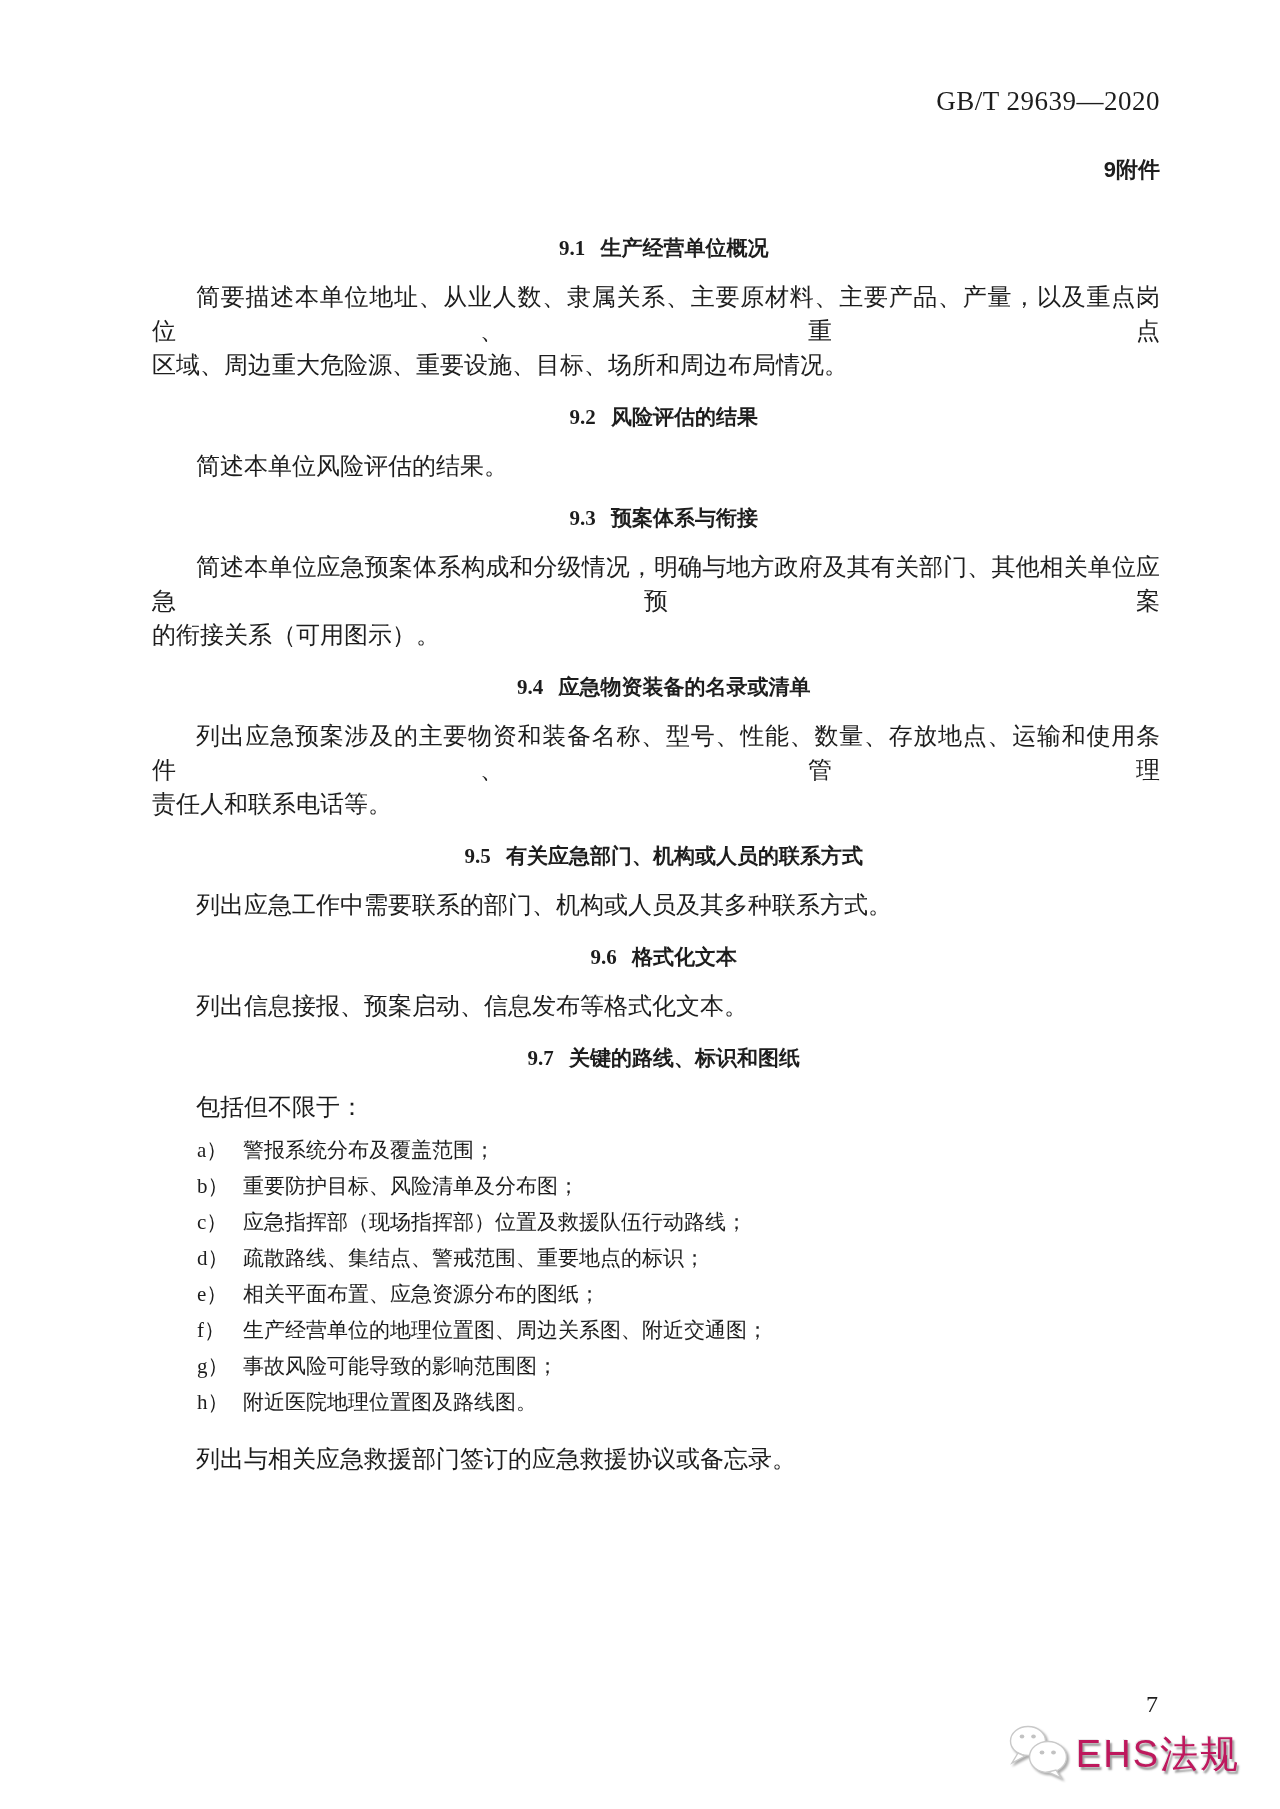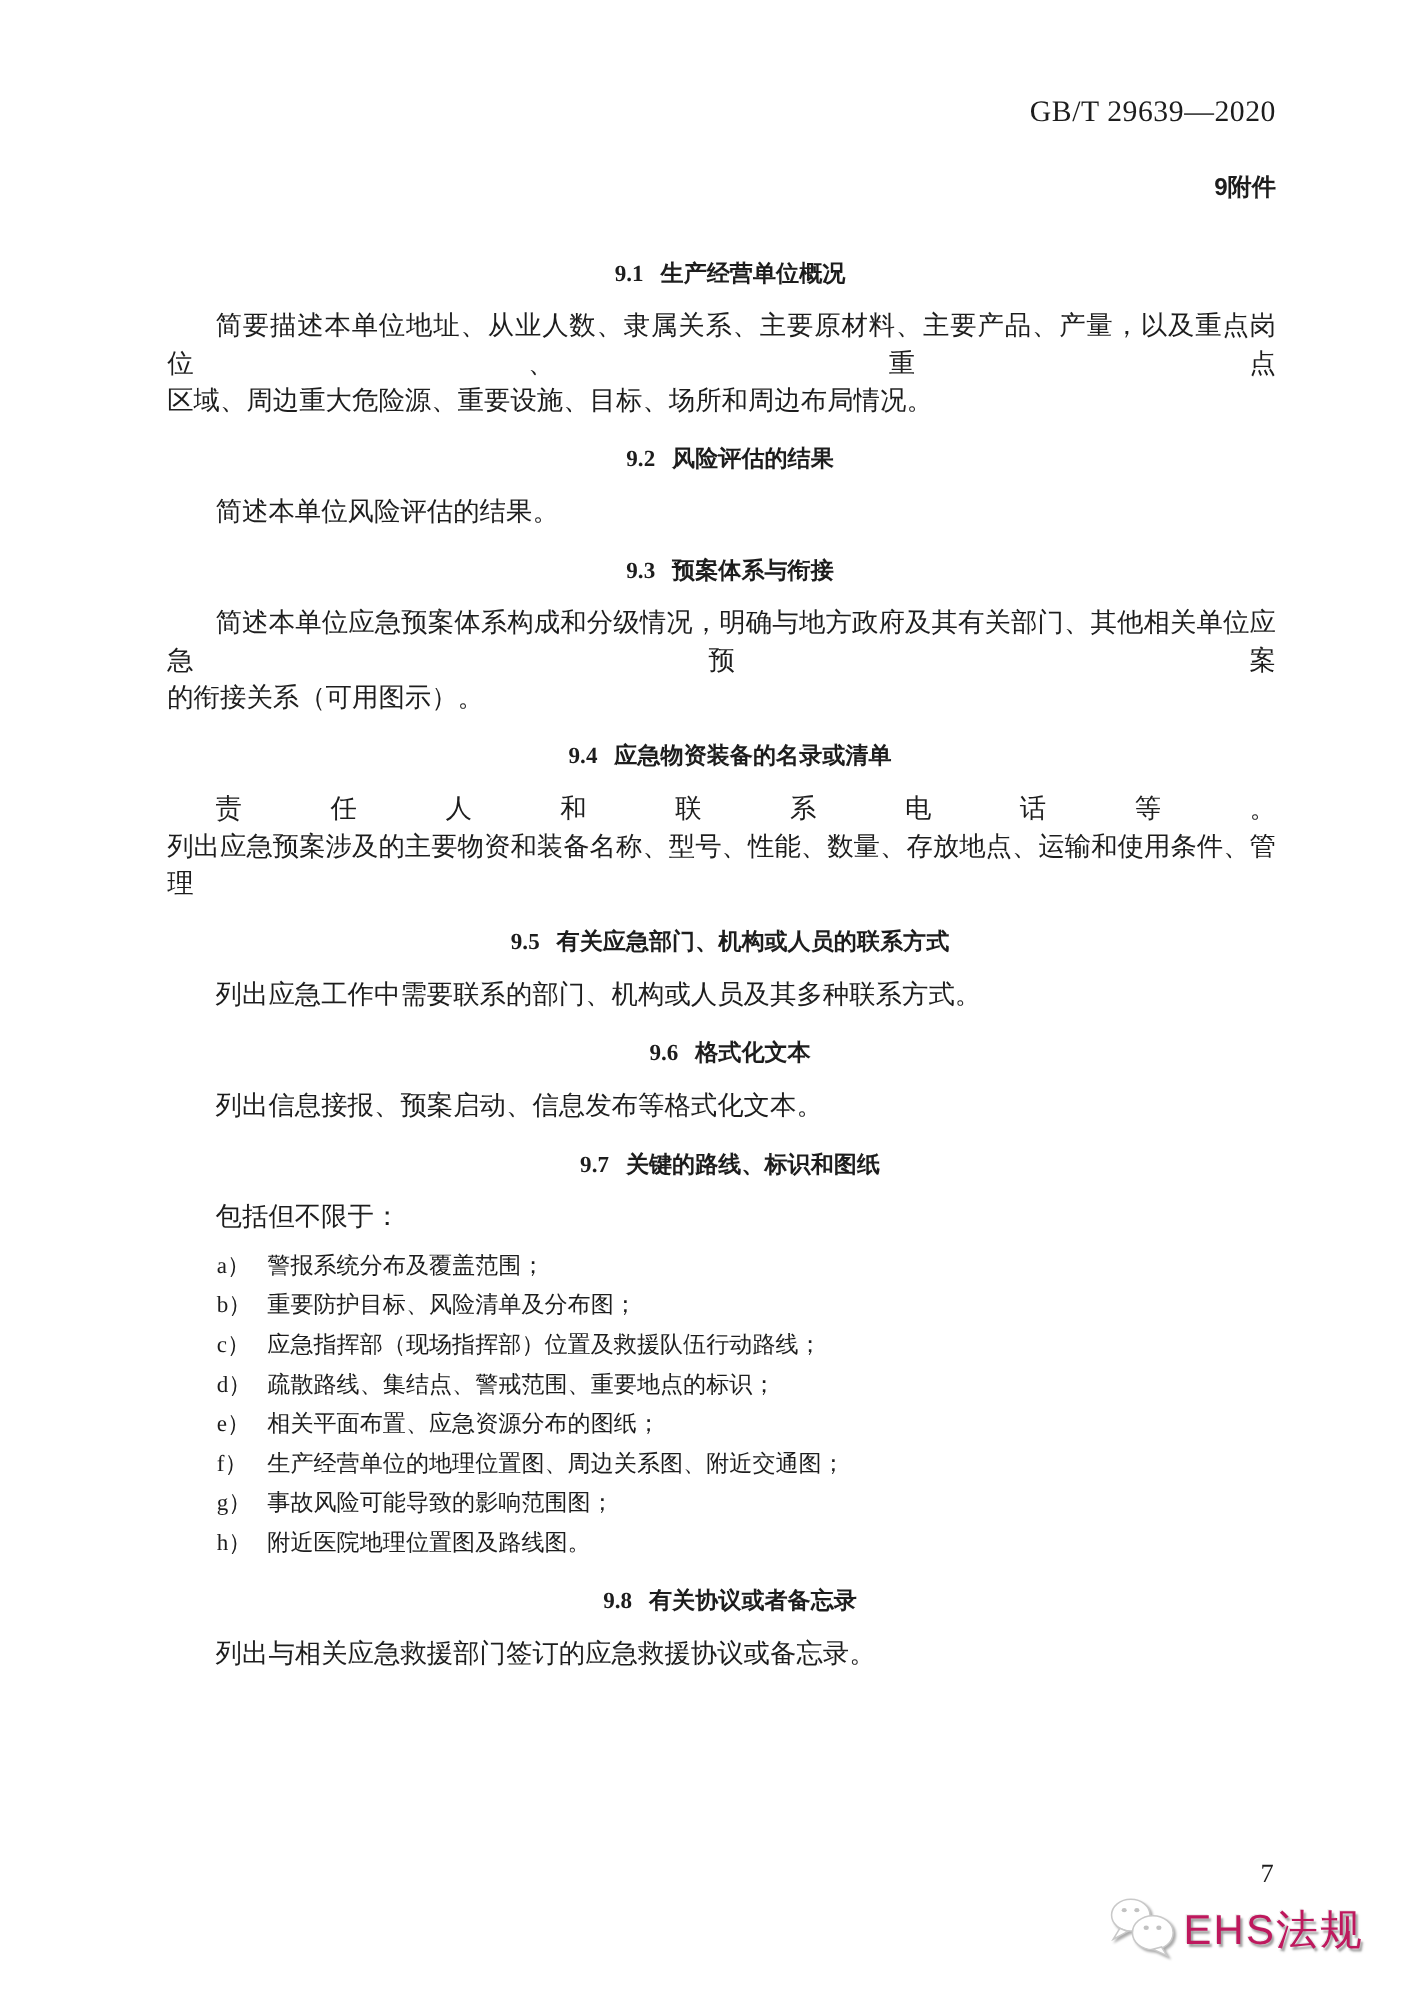--- a/index.html
+++ b/index.html
@@ -124,22 +124,22 @@
         <section class="section">
           <div class="sec-heading"><span class="num">9.3</span><span class="title">预案体系与衔接</span></div>
           <div class="para">
             <div class="line">简述本单位应急预案体系构成和分级情况，明确与地方政府及其有关部门、其他相关单位应急预案</div>
             <div class="line">的衔接关系（可用图示）。</div>
           </div>
         </section>
         <section class="section">
           <div class="sec-heading"><span class="num">9.4</span><span class="title">应急物资装备的名录或清单</span></div>
           <div class="para">
+            <div class="line">列出应急预案涉及的主要物资和装备名称、型号、性能、数量、存放地点、运输和使用条件、管理</div>
             <div class="line">责任人和联系电话等。</div>
-            <div class="line">列出应急预案涉及的主要物资和装备名称、型号、性能、数量、存放地点、运输和使用条件、管理</div>
           </div>
         </section>
         <section class="section">
           <div class="sec-heading"><span class="num">9.5</span><span class="title">有关应急部门、机构或人员的联系方式</span></div>
           <div class="para">
             <div class="line">列出应急工作中需要联系的部门、机构或人员及其多种联系方式。</div>
           </div>
         </section>
         <section class="section">
           <div class="sec-heading"><span class="num">9.6</span><span class="title">格式化文本</span></div>
@@ -157,21 +157,20 @@
             <div class="list-item"><span class="marker">b）</span><span class="item-text">重要防护目标、风险清单及分布图；</span></div>
             <div class="list-item"><span class="marker">c）</span><span class="item-text">应急指挥部（现场指挥部）位置及救援队伍行动路线；</span></div>
             <div class="list-item"><span class="marker">d）</span><span class="item-text">疏散路线、集结点、警戒范围、重要地点的标识；</span></div>
             <div class="list-item"><span class="marker">e）</span><span class="item-text">相关平面布置、应急资源分布的图纸；</span></div>
             <div class="list-item"><span class="marker">f）</span><span class="item-text">生产经营单位的地理位置图、周边关系图、附近交通图；</span></div>
             <div class="list-item"><span class="marker">g）</span><span class="item-text">事故风险可能导致的影响范围图；</span></div>
             <div class="list-item"><span class="marker">h）</span><span class="item-text">附近医院地理位置图及路线图。</span></div>
           </div>
         </section>
         <section class="section">
-          <div class="sec-heading"><span class="num">9.8</span><span class="title">有关协议或者备忘录</span></div>
           <div class="para">
             <div class="line">列出与相关应急救援部门签订的应急救援协议或备忘录。</div>
           </div>
         </section>
       </div>
   </div>
 
   <div class="page-number">7</div>
 
   <div class="watermark">

